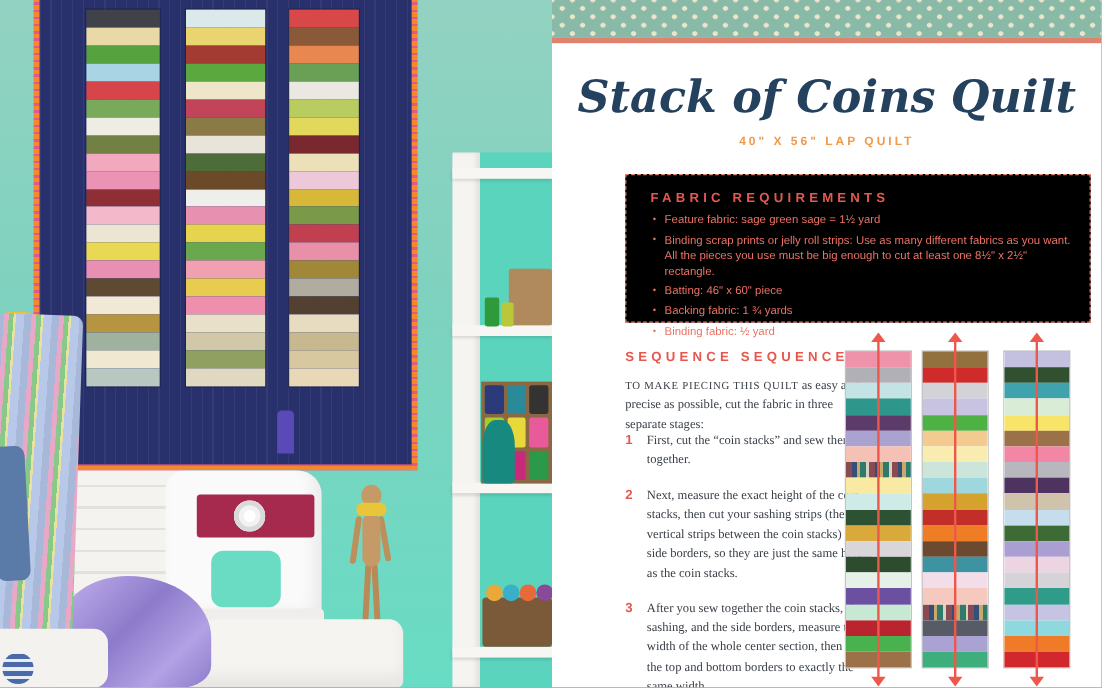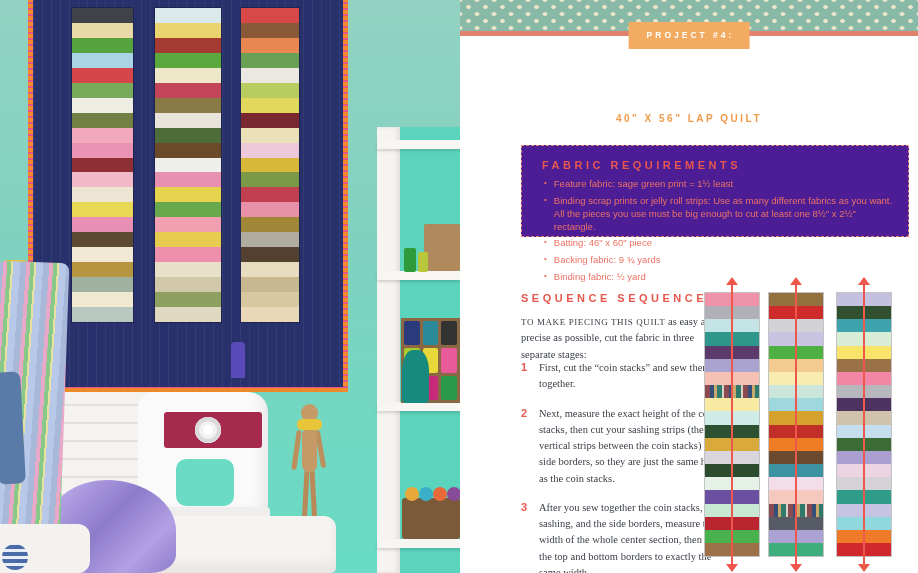--- a/index.html
+++ b/index.html
@@ -75,22 +75,22 @@
   .coral-stripe{position:absolute;left:0;top:31px;width:458px;height:5px;background:#e0826e;}
   .project-box{position:absolute;left:50%;top:22px;transform:translateX(-50%);
     background:#f3aa61;color:#fff;font-size:8.5px;font-weight:bold;letter-spacing:3px;
     padding:8px 15px 9px 18px;white-space:nowrap;}
   .title{position:absolute;left:0;top:58px;width:458px;text-align:center;
     font-family:"DejaVu Serif",serif;font-style:italic;font-weight:bold;
     font-size:37px;color:#24415e;}
   .subtitle{position:absolute;left:0;top:113px;width:458px;text-align:center;
     font-size:10px;font-weight:bold;letter-spacing:2.5px;color:#f09a4a;}
 
-  .req-box{position:absolute;left:61px;top:145px;width:388px;height:92px;
-    background:#4c1d95;border:1.5px dashed #ea8a78;box-sizing:border-box;}
+  .req-box{position:absolute;left:61px;top:145px;width:388px;height:124px;
+    background:#000000;border:1.5px dashed #ea8a78;box-sizing:border-box;}
   .req-heading{margin:13px 0 6px 20px;font-size:11px;font-weight:bold;letter-spacing:3.5px;color:#e6584e;}
   .req-list{list-style:none;margin:0;padding:0 14px 0 22px;}
   .req-list li{display:flex;gap:7px;font-size:9.5px;line-height:1.38;color:#ec7265;margin-bottom:3.5px;}
   .req-list .bullet{flex:0 0 auto;font-size:8px;line-height:1.6;}
 
   .cut-heading{position:absolute;left:61px;top:292px;font-size:11px;font-weight:bold;letter-spacing:3.5px;color:#e6584e;}
   .intro{position:absolute;left:61px;top:314px;width:200px;
     font-family:"Liberation Serif",serif;font-size:10.5px;line-height:1.55;color:#3b4149;}
   .intro .lead{font-size:9px;letter-spacing:0.6px;}
   .steps{position:absolute;left:61px;top:360px;width:208px;}
@@ -242,41 +242,41 @@
     <div class="tape-roll"></div>
   <div class="tray-spool" style="left: 405px; background: rgb(232, 168, 58);"></div>
       <div class="tray-spool" style="left: 419px; background: rgb(58, 176, 200);"></div>
       <div class="tray-spool" style="left: 433px; background: rgb(232, 106, 58);"></div>
       <div class="tray-spool" style="left: 447px; background: rgb(138, 74, 154);"></div>
     </div>
 
   <div class="page">
     <div class="dots-band"></div>
     <div class="coral-stripe"></div>
-    <div class="project-box">PROJECT #4:</div>
+    <div class="title">Stack of Coins Quilt</div>
     <div class="subtitle">40" X 56" LAP QUILT</div>
 
     <div class="req-box">
       <div class="req-heading">FABRIC REQUIREMENTS</div>
       <ul class="req-list" id="req-list">
           <li>
             <span class="bullet">•</span>
-            <span>Feature fabric: sage green print = 1½ least</span>
+            <span>Feature fabric: sage green sage = 1½ yard</span>
           </li>
           <li>
             <span class="bullet">•</span>
             <span>Binding scrap prints or jelly roll strips: Use as many different fabrics as you want. All the pieces you use must be big enough to cut at least one 8½" x 2½" rectangle.</span>
           </li>
           <li>
             <span class="bullet">•</span>
             <span>Batting: 46" x 60" piece</span>
           </li>
           <li>
             <span class="bullet">•</span>
-            <span>Backing fabric: 9 ¾ yards</span>
+            <span>Backing fabric: 1 ¾ yards</span>
           </li>
           <li>
             <span class="bullet">•</span>
             <span>Binding fabric: ½ yard</span>
           </li>
         </ul>
     </div>
 
     <div class="cut-heading">SEQUENCE SEQUENCE</div>
     <div class="intro">

